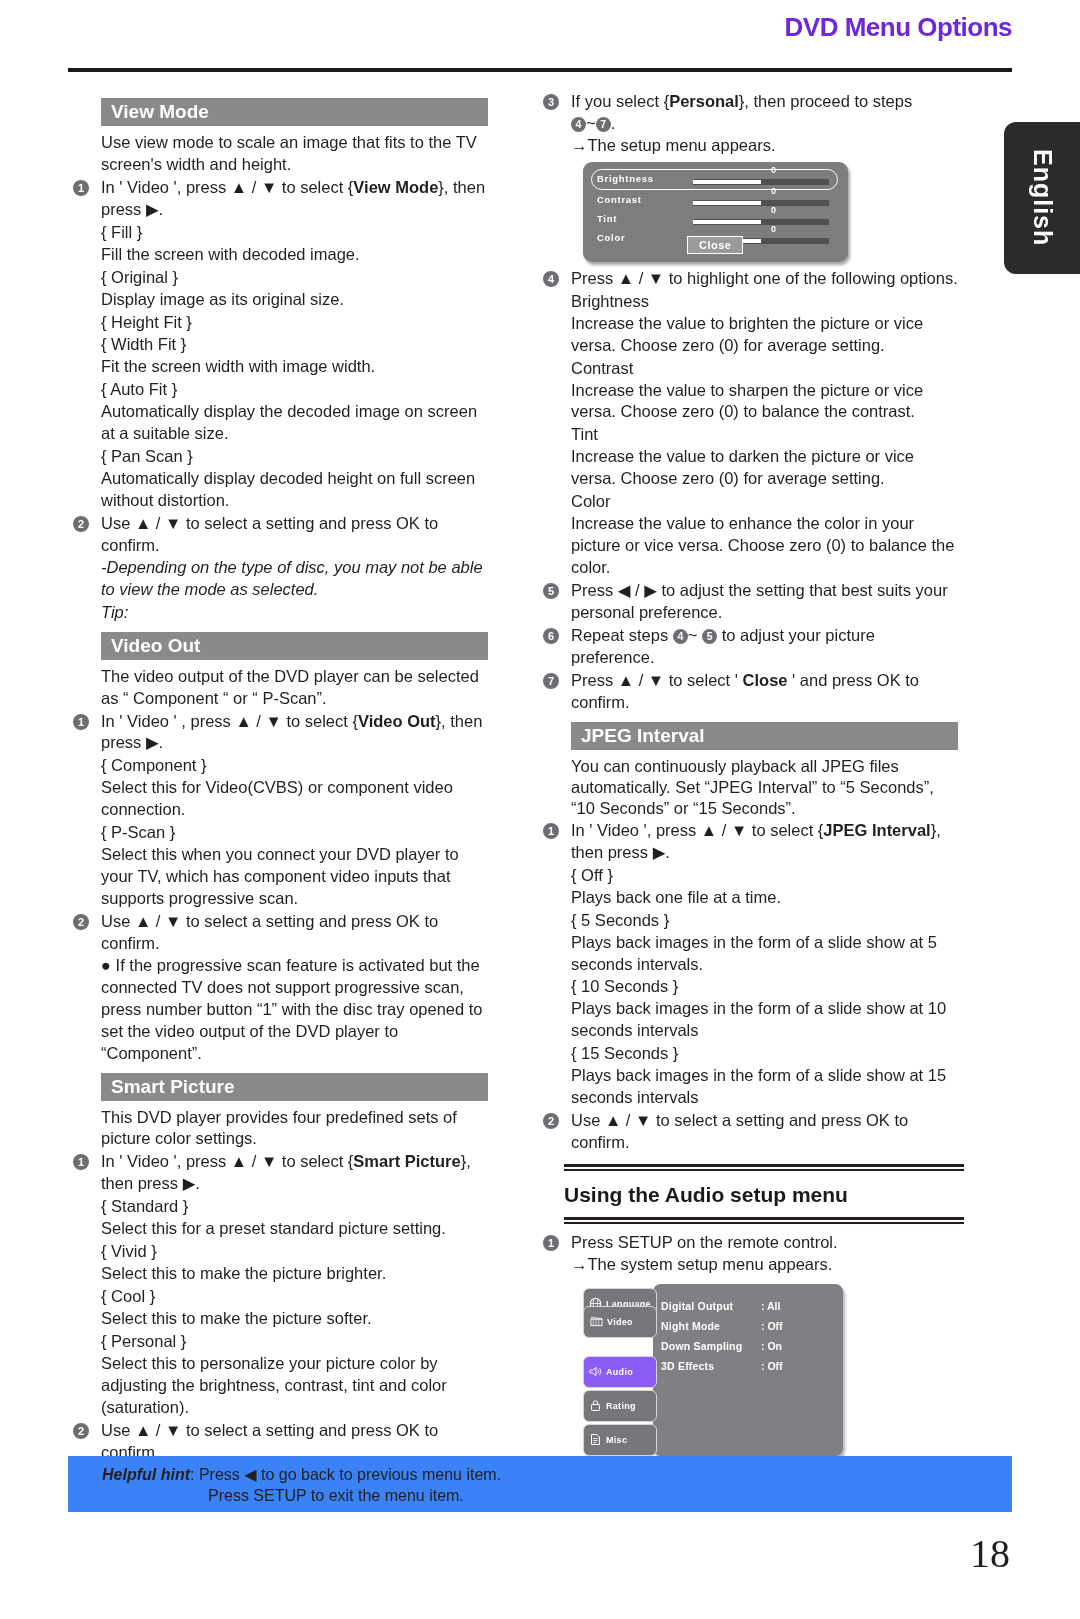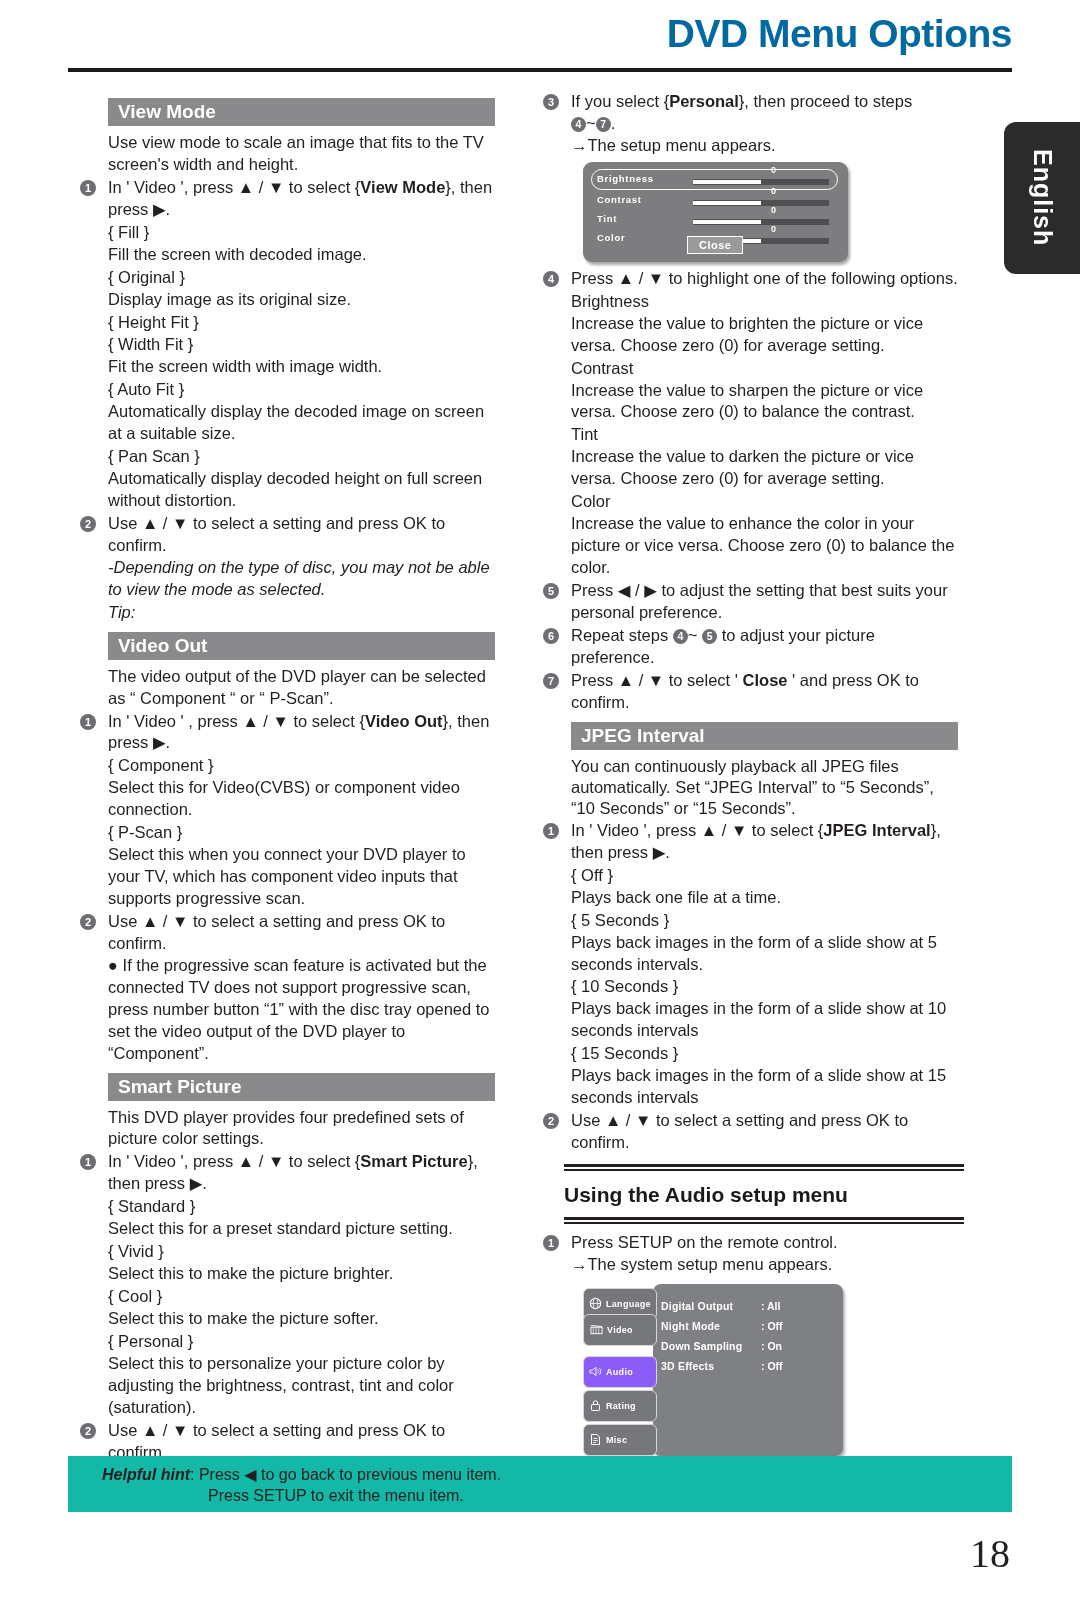--- a/index.html
+++ b/index.html
@@ -15,25 +15,25 @@
     overflow: hidden;
   }
 
   
   .page-header {
     position: absolute;
     left: 68px; top: 14px; width: 944px;
     text-align: right;
   }
   .page-title {
-    font-size: 39px;
+    font-size: 26px;
     font-weight: bold;
     letter-spacing: -0.5px;
     line-height: 1.05;
-    color: #0369a1;
+    color: #6d28d9;
   }
   .title-rule {
     position: absolute;
     left: 68px; top: 68px;
     width: 944px; height: 4px;
     background: #1a1a1a;
   }
 
   
   .lang-tab {
@@ -53,21 +53,21 @@
     font-weight: bold;
     letter-spacing: 1px;
   }
 
   
   .col {
     position: absolute;
     top: 90px;
     width: 420px;
   }
-  .col-left  { left: 75px; }
+  .col-left  { left: 68px; }
   .col-right { left: 538px; }
 
   
   .section-bar {
     background: #8a8a8d;
     height: 28px;
     margin: 8px 0 6px 33px;
     display: flex;
     align-items: center;
     padding-left: 10px;
@@ -252,21 +252,21 @@
     margin-left: 4px;
     letter-spacing: 0.3px;
   }
   .osd-tab svg { display: block; }
 
   
   .hint-box {
     position: absolute;
     left: 68px; top: 1456px;
     width: 944px; height: 56px;
-    background: #14b8a6;
+    background: #3b82f6;
   }
   .hint-l1, .hint-l2 {
     position: absolute;
     font-size: 16px;
     color: #231f20;
   }
   .hint-l1 { left: 34px; top: 9px; }
   .hint-l2 { left: 140px; top: 31px; }
   .hint-l1 .hh { font-weight: bold; font-style: italic; }
 
@@ -472,21 +472,21 @@
 
     <div class="osd-tab" style="top:4px;">
       <svg width="13" height="13" viewBox="0 0 13 13">
         <circle cx="6.5" cy="6.5" r="5.2" fill="none" stroke="#fff" stroke-width="1.1"></circle>
         <ellipse cx="6.5" cy="6.5" rx="2.3" ry="5.2" fill="none" stroke="#fff" stroke-width="0.8"></ellipse>
         <line x1="1.3" y1="6.5" x2="11.7" y2="6.5" stroke="#fff" stroke-width="0.8"></line>
       </svg>
       <span class="tlabel">Language</span>
     </div>
 
-    <div class="osd-tab" style="top:30px;padding-left:6px;">
+    <div class="osd-tab" style="top:22px;padding-left:6px;">
       <svg width="13" height="13" viewBox="0 0 14 13">
         <rect x="1" y="4" width="12" height="7" fill="none" stroke="#fff" stroke-width="1"></rect>
         <line x1="1" y1="2.2" x2="13" y2="3.4" stroke="#fff" stroke-width="1"></line>
         <line x1="3.5" y1="4" x2="3.5" y2="11" stroke="#fff" stroke-width="0.7"></line>
         <line x1="6.5" y1="4" x2="6.5" y2="11" stroke="#fff" stroke-width="0.7"></line>
         <line x1="9.5" y1="4" x2="9.5" y2="11" stroke="#fff" stroke-width="0.7"></line>
       </svg>
       <span class="tlabel">Video</span>
     </div>
 

